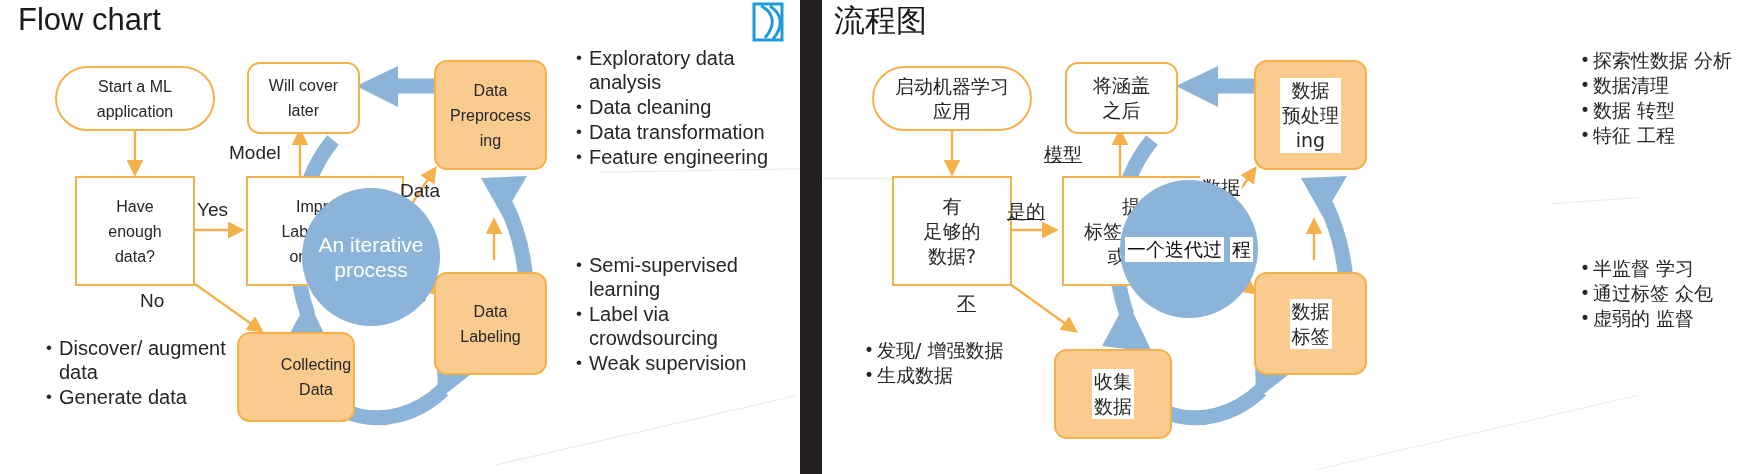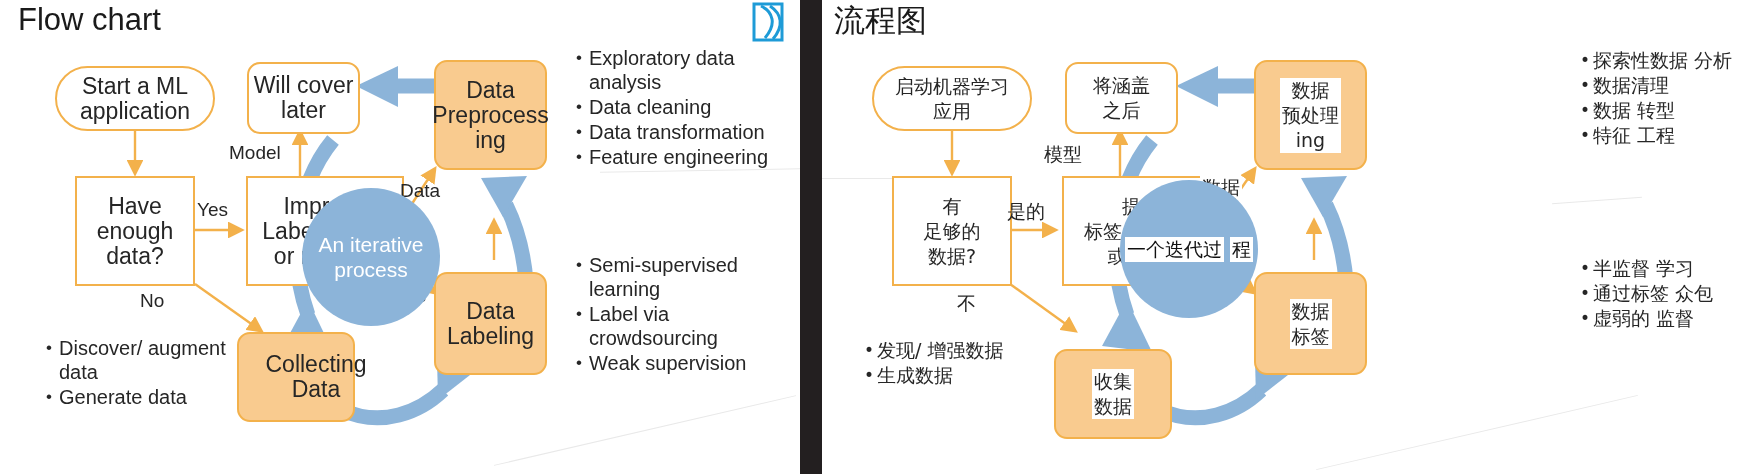--- a/index.html
+++ b/index.html
@@ -17,28 +17,28 @@
 
   
   .node{position:absolute;box-sizing:border-box;display:flex;align-items:center;
         justify-content:center;text-align:center;color:#262626;}
   .node-stadium{border:2px solid #f3b14b;border-radius:48px;background:#fff;}
   .node-round{border:2px solid #f3b14b;border-radius:13px;background:#fff;}
   .node-rect{border:2px solid #f3b14b;border-radius:0;background:#fff;}
   .node-fill{border:2px solid #f3b14b;border-radius:13px;background:#f9cb8f;}
   .node span{display:block;}
 
-  .en{font-size:23px;line-height:25px;}
+  .en{font-size:16px;line-height:25px;}
   .cn{font-family:"DejaVu Sans","Liberation Sans",sans-serif;font-size:19px;line-height:25px;}
 
   
   .ov{background:#fff;display:inline-block;padding:0 2px;}
 
   .edge-label{position:absolute;color:#262626;font-size:19px;line-height:22px;white-space:nowrap;}
-  .edge-label.cn{font-family:"DejaVu Sans","Liberation Sans",sans-serif;}
+  .edge-label.cn{font-family:"DejaVu Sans","Liberation Sans",sans-serif;text-decoration:underline;}
 
   
   .circle{position:absolute;border-radius:50%;background:#8cb4d9;display:flex;
           align-items:center;justify-content:center;text-align:center;color:#fff;}
   .circle .en{font-size:21px;line-height:25px;}
 
   
   .bullets{position:absolute;color:#262626;}
   .bullets .row{display:flex;align-items:flex-start;margin-bottom:1px;}
   .bullets .dot{width:13px;flex:0 0 13px;font-size:17px;line-height:24px;}

